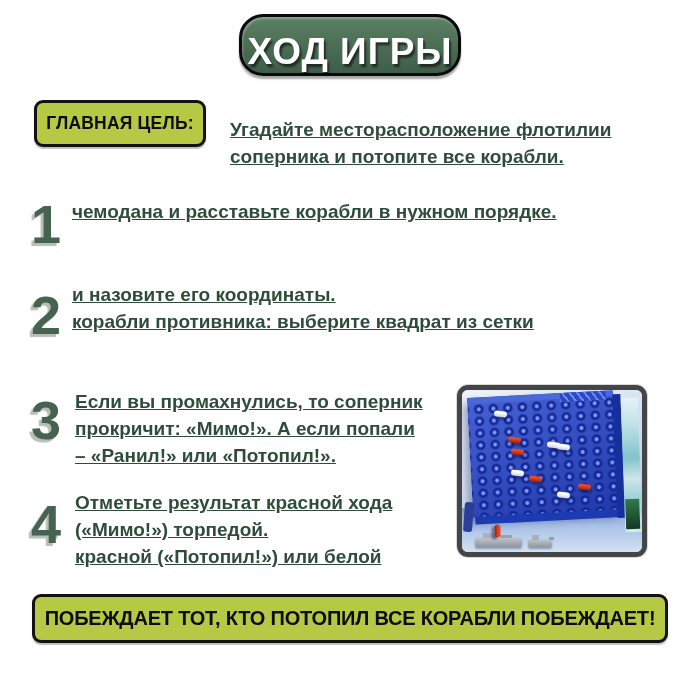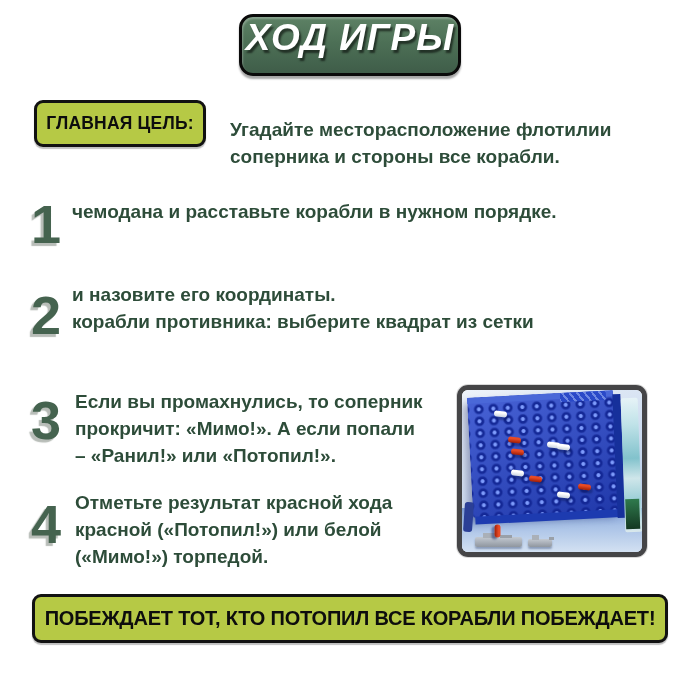--- a/index.html
+++ b/index.html
@@ -1,39 +1,39 @@
 <!DOCTYPE html>
 <html lang="ru"><head>
 <meta charset="utf-8">
 <style>
   html,body{margin:0;padding:0;background:#ffffff;}
   .canvas{position:relative;width:700px;height:700px;background:#ffffff;overflow:hidden;
           font-family:"Liberation Sans","DejaVu Sans",sans-serif;color:#2d4c39;}
 
   
   .title-box{position:absolute;left:50%;top:14px;transform:translateX(-50%);
-    width:216px;height:56px;border:3px solid #0a0a0a;border-radius:14px;
+    width:216px;height:56px;border:3px solid #0a0a0a;border-radius:24px;
     background:linear-gradient(180deg,#5d8165 0%,#4d7056 45%,#3f5d49 100%);
     box-shadow:0 3px 2px rgba(0,0,0,.35), inset 1px 2px 2px rgba(255,255,255,.28);
-    display:flex;align-items:flex-start;justify-content:center;font-style:italic;}
+    display:flex;align-items:flex-end;justify-content:center;}
   .title-box span{font-size:37px;font-weight:bold;color:#ffffff;letter-spacing:1px;
     text-shadow:2px 3px 2px rgba(0,0,0,.55);}
 
   
   .lime{background:#b6c945;border:3px solid #121212;border-radius:9px;
     box-shadow:0 2px 1px rgba(0,0,0,.25);display:flex;align-items:center;justify-content:center;}
   .goal-label{position:absolute;left:34px;top:100px;width:166px;height:41px;}
   .goal-label span{font-size:17.5px;font-weight:bold;color:#0d0d0d;letter-spacing:.2px;}
 
   .banner{position:absolute;left:32px;top:594px;width:630px;height:43px;}
   .banner span{font-size:20px;font-weight:bold;color:#0d0d0d;letter-spacing:-.2px;white-space:nowrap;}
 
   
   .tblock{position:absolute;font-size:19px;line-height:27px;font-weight:bold;color:#2d4c39;}
-  .tline{white-space:nowrap;}
+  .tline{white-space:nowrap;text-decoration:underline;}
   .goal-text{left:230px;top:116px;}
   .s1t{left:72px;top:198px;}
   .s2t{left:72px;top:281px;}
   .s3t{left:75px;top:388px;}
   .s4t{left:75px;top:489px;}
 
   
   .step-num{position:absolute;left:24px;width:44px;text-align:center;
     font-size:54px;line-height:54px;font-weight:bold;color:#45634f;
     text-shadow:-3px 3px 1px #b8bdb8;}
@@ -81,21 +81,21 @@
 
   <div class="title-box">
     <span>ХОД ИГРЫ</span>
   </div>
 
   <div class="lime goal-label">
     <span>ГЛАВНАЯ ЦЕЛЬ:</span>
   </div>
   <div class="tblock goal-text">
     <div class="tline">Угадайте месторасположение флотилии</div>
-    <div class="tline">соперника и стороны все корабли.</div>
+    <div class="tline">соперника и потопите все корабли.</div>
   </div>
 
   <div class="step-num n1">1</div>
   <div class="tblock s1t">
     <div class="tline">чемодана и расставьте корабли в нужном порядке.</div>
   </div>
 
   <div class="step-num n2">2</div>
   <div class="tblock s2t">
     <div class="tline">и назовите его координаты.</div>
@@ -105,22 +105,22 @@
   <div class="step-num n3">3</div>
   <div class="tblock s3t">
     <div class="tline">Если вы промахнулись, то соперник</div>
     <div class="tline">прокричит: «Мимо!». А если попали</div>
     <div class="tline">– «Ранил!» или «Потопил!».</div>
   </div>
 
   <div class="step-num n4">4</div>
   <div class="tblock s4t">
     <div class="tline">Отметьте результат красной хода</div>
+    <div class="tline">(«Мимо!») торпедой.</div>
     <div class="tline">красной («Потопил!») или белой</div>
-    <div class="tline">(«Мимо!») торпедой.</div>
   </div>
 
   <div class="photo" aria-label="Синее игровое поле морского боя с красными и белыми фишками и серыми кораблями">
     <div class="photo-inner">
       <div class="tray"></div>
       <div class="board"></div>
       <div class="vents"></div>
       <div class="ridge"></div>
       <div class="strip">
         <div class="art-green"></div>

